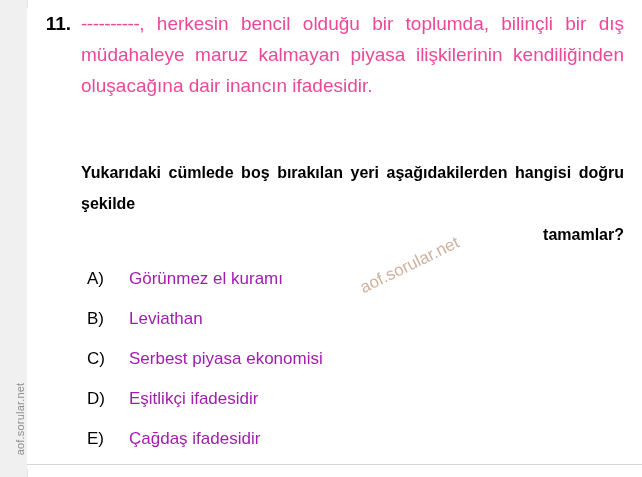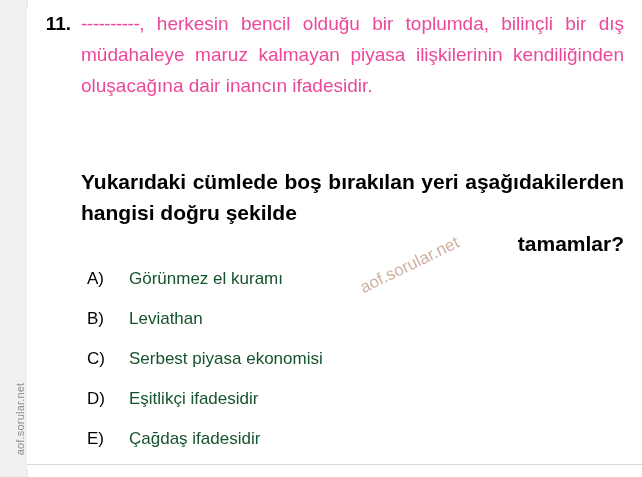--- a/index.html
+++ b/index.html
@@ -87,23 +87,23 @@
     color: #ec4899;
   }
   .q-text .blank {
     letter-spacing: -0.5px;
   }
 
   
   .prompt {
     position: absolute;
     left: 54px;
-    top: 166px;
+    top: 157px;
     right: 18px;
-    font-size: 21px;
+    font-size: 16px;
     font-weight: bold;
     line-height: 31px;
     text-align: justify;
     text-justify: inter-word;
     color: #000;
   }
   .prompt .lastline {
     display: block;
     text-align: right;
   }
@@ -124,21 +124,21 @@
     flex: 0 0 auto;
     width: 42px;
     font-size: 17px;
     line-height: 26px;
     color: #000;
   }
   .opt-text {
     flex: 1 1 auto;
     font-size: 17px;
     line-height: 26px;
-    color: #14532d;
+    color: #a21caf;
   }
 
   
   .diag-watermark {
     position: absolute;
     left: 330px;
     top: 280px;
     font-size: 17px;
     color: #c8a38e;
     opacity: 0.85;

